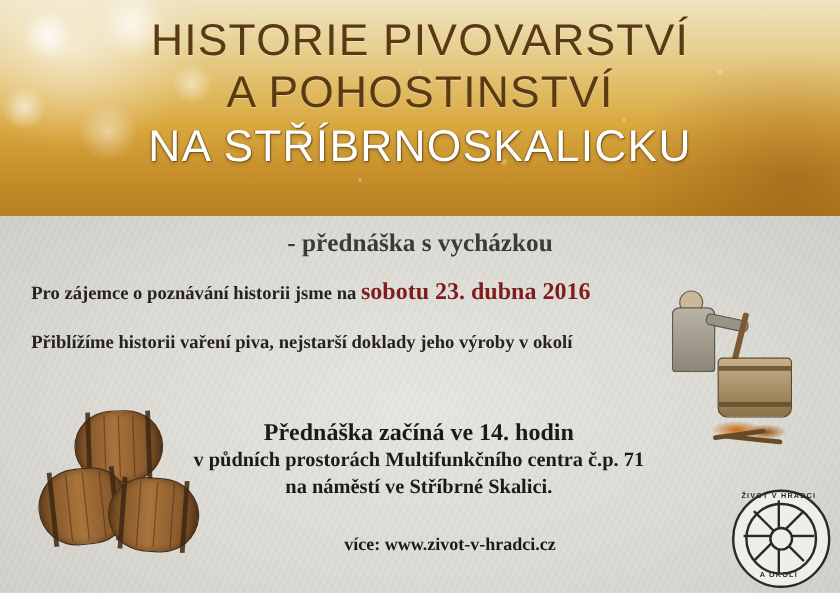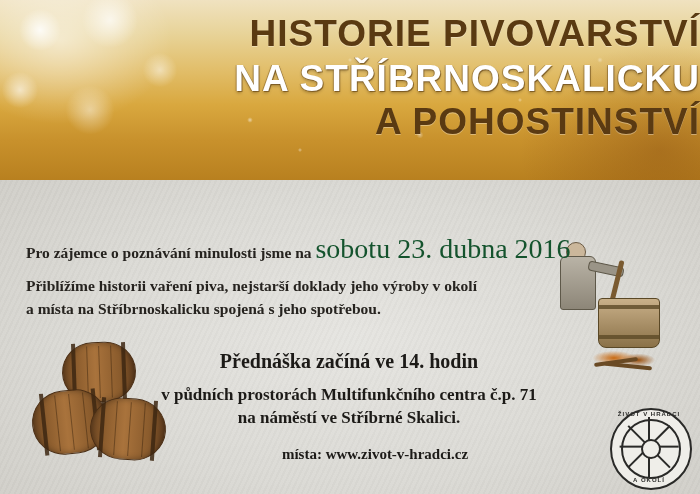--- a/index.html
+++ b/index.html
@@ -71,26 +71,25 @@
 
   
   .title-wrap {
     position: absolute;
     left: 0; top: 14px;
     width: 700px;
     text-align: center;
   }
   .title-line {
     font-family: "Liberation Sans", sans-serif;
-    font-weight: bold;
+    font-weight: normal;
     color: #5a3a12;
     letter-spacing: 1px;
     line-height: 1.06;
     text-shadow: 0 1px 0 rgba(255,255,255,0.35);
-    text-align: right;
   }
   .title-1 { font-size: 37px; }
   .title-2 { font-size: 37px; margin-top: 4px; }
   .title-3 {
     font-size: 37px;
     margin-top: 6px;
     color: #ffffff;
     text-shadow:
       1px 1px 0 rgba(90,58,18,0.55),
       -1px 0 0 rgba(90,58,18,0.35),
@@ -114,42 +113,42 @@
     color: #26231f;
   }
   .p1 {
     left: 26px; top: 228px;
     width: 560px;
     font-size: 15.5px;
     font-weight: bold;
     line-height: 1.5;
   }
   .p1 .big-date {
-    font-size: 28px;
-    font-weight: normal;
-    color: #14532d;
+    font-size: 20px;
+    font-weight: bold;
+    color: #7f1d1d;
   }
   .p2 {
     left: 26px; top: 274px;
     width: 540px;
     font-size: 15.5px;
     font-weight: bold;
     line-height: 1.5;
   }
 
   .when {
     position: absolute;
     left: 109px; top: 350px;
     width: 480px;
     text-align: center;
     font-family: "Liberation Serif", serif;
     color: #1c1a17;
   }
   .when .l1 { font-size: 20px; font-weight: bold; }
-  .when .l2 { font-size: 17px; font-weight: bold; margin-top: 12px; }
+  .when .l2 { font-size: 17px; font-weight: bold; margin-top: 0; }
   .when .l3 { font-size: 17px; font-weight: bold; margin-top: 3px; }
 
   .organizer {
     position: absolute;
     left: 150px; top: 444px;
     width: 450px;
     text-align: center;
     font-family: "Liberation Serif", serif;
     font-size: 15px;
     font-weight: bold;
@@ -308,24 +307,25 @@
 
   <div class="beer-band">
     <div class="foam"></div>
     <div class="bubbles"></div>
   </div>
 
   <div class="body-bg"></div>
 
   <div class="title-wrap">
     <div class="title-line title-1">HISTORIE PIVOVARSTVÍ</div>
+    <div class="title-line title-2">A POHOSTINSTVÍ</div>
     <div class="title-line title-3">NA STŘÍBRNOSKALICKU</div>
-    <div class="title-line title-2">A POHOSTINSTVÍ</div>
-  </div>
-
+  </div>
+
+  <div class="subtitle">- přednáška s vycházkou</div>
 
   <div class="barrels">
     <div class="barrel b3">
       <div class="hoop" style="left:9px"></div>
         <div class="hoop" style="right:9px"></div>
       <div class="stave" style="left:24px"></div>
         <div class="stave" style="left:36px"></div>
         <div class="stave" style="left:48px"></div>
     </div>
     <div class="barrel b1">
@@ -353,37 +353,36 @@
       <div class="band t"></div>
       <div class="band b"></div>
     </div>
     <div class="fire">
       <div class="log" style="left:4px; top:18px; width:44px; transform:rotate(-8deg);"></div>
       <div class="log" style="left:14px; top:22px; width:48px; transform:rotate(6deg);"></div>
     </div>
   </div>
 
   <div class="para p1">
-    <span>Pro zájemce o poznávání minulosti jsme na</span>
+    <span>Pro zájemce o poznávání historii jsme na</span>
     <span class="big-date">sobotu 23. dubna 2016</span><br>
   </div>
 
   <div class="para p2">
     <span>Přiblížíme historii vaření piva, nejstarší doklady jeho výroby v okolí</span><br>
-    <span>a místa na Stříbrnoskalicku spojená s jeho spotřebou.</span>
   </div>
 
   <div class="when">
     <div class="l1">Přednáška začíná ve 14. hodin</div>
     <div class="l2">v půdních prostorách Multifunkčního centra č.p. 71</div>
     <div class="l3">na náměstí ve Stříbrné Skalici.</div>
   </div>
 
   <div class="organizer">
-    <div>místa: www.zivot-v-hradci.cz</div>
+    <div>více: www.zivot-v-hradci.cz</div>
   </div>
 
   <div class="logo">
     <div class="ring"></div>
     <div class="inner"></div>
     <div class="spoke"></div>
     <div class="spoke r45"></div>
     <div class="spoke r90"></div>
     <div class="spoke r135"></div>
     <div class="hub"></div>

